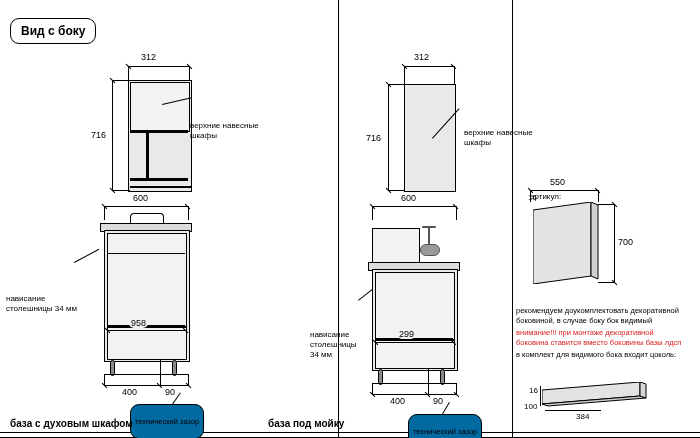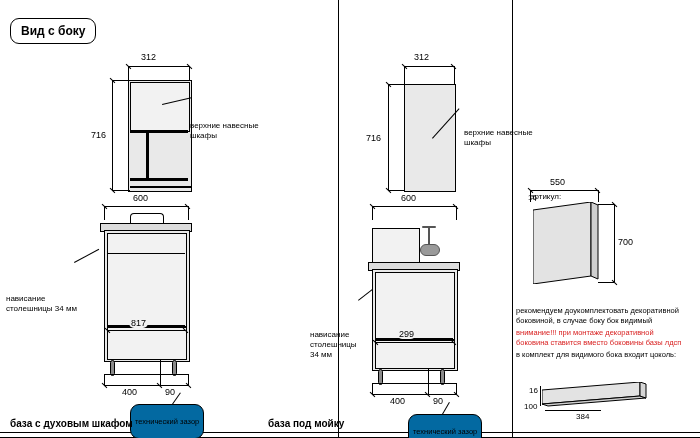--- a/index.html
+++ b/index.html
@@ -97,21 +97,21 @@
   <div class="panel-lt" style="left:107px;top:233px;width:78px;height:92px;"></div>
   <div class="divider" style="left:107px;top:253px;width:78px;"></div>
   <div class="divider" style="left:107px;top:325px;width:78px;"></div>
   <div class="panel-lt" style="left:107px;top:327px;width:78px;height:31px;"></div>
 
   <div class="abs" style="left:110px;top:360px;width:3px;height:14px;background:#8a8a8a;border:1px solid #000;"></div>
   <div class="abs" style="left:172px;top:360px;width:3px;height:14px;background:#8a8a8a;border:1px solid #000;"></div>
   <div class="line hline" style="left:104px;top:374px;width:84px;"></div>
 
   <div class="line hline" style="left:107px;top:330px;width:78px;"></div>
-  <div class="abs dim" style="left:129px;top:318px;background:#f2f2f2;padding:0 2px;">817</div>
+  <div class="abs dim" style="left:129px;top:318px;background:#f2f2f2;padding:0 2px;">958</div>
   <div class="tick" style="left:104px;top:330px;"></div>
   <div class="tick" style="left:182px;top:330px;"></div>
 
   <div class="line hline" style="left:104px;top:385px;width:56px;"></div>
   <div class="tick" style="left:101px;top:385px;"></div>
   <div class="tick" style="left:156px;top:385px;"></div>
   <div class="abs dim" style="left:122px;top:387px;">400</div>
   <div class="line hline" style="left:160px;top:385px;width:28px;"></div>
   <div class="tick" style="left:185px;top:385px;"></div>
   <div class="abs dim" style="left:165px;top:387px;">90</div>

